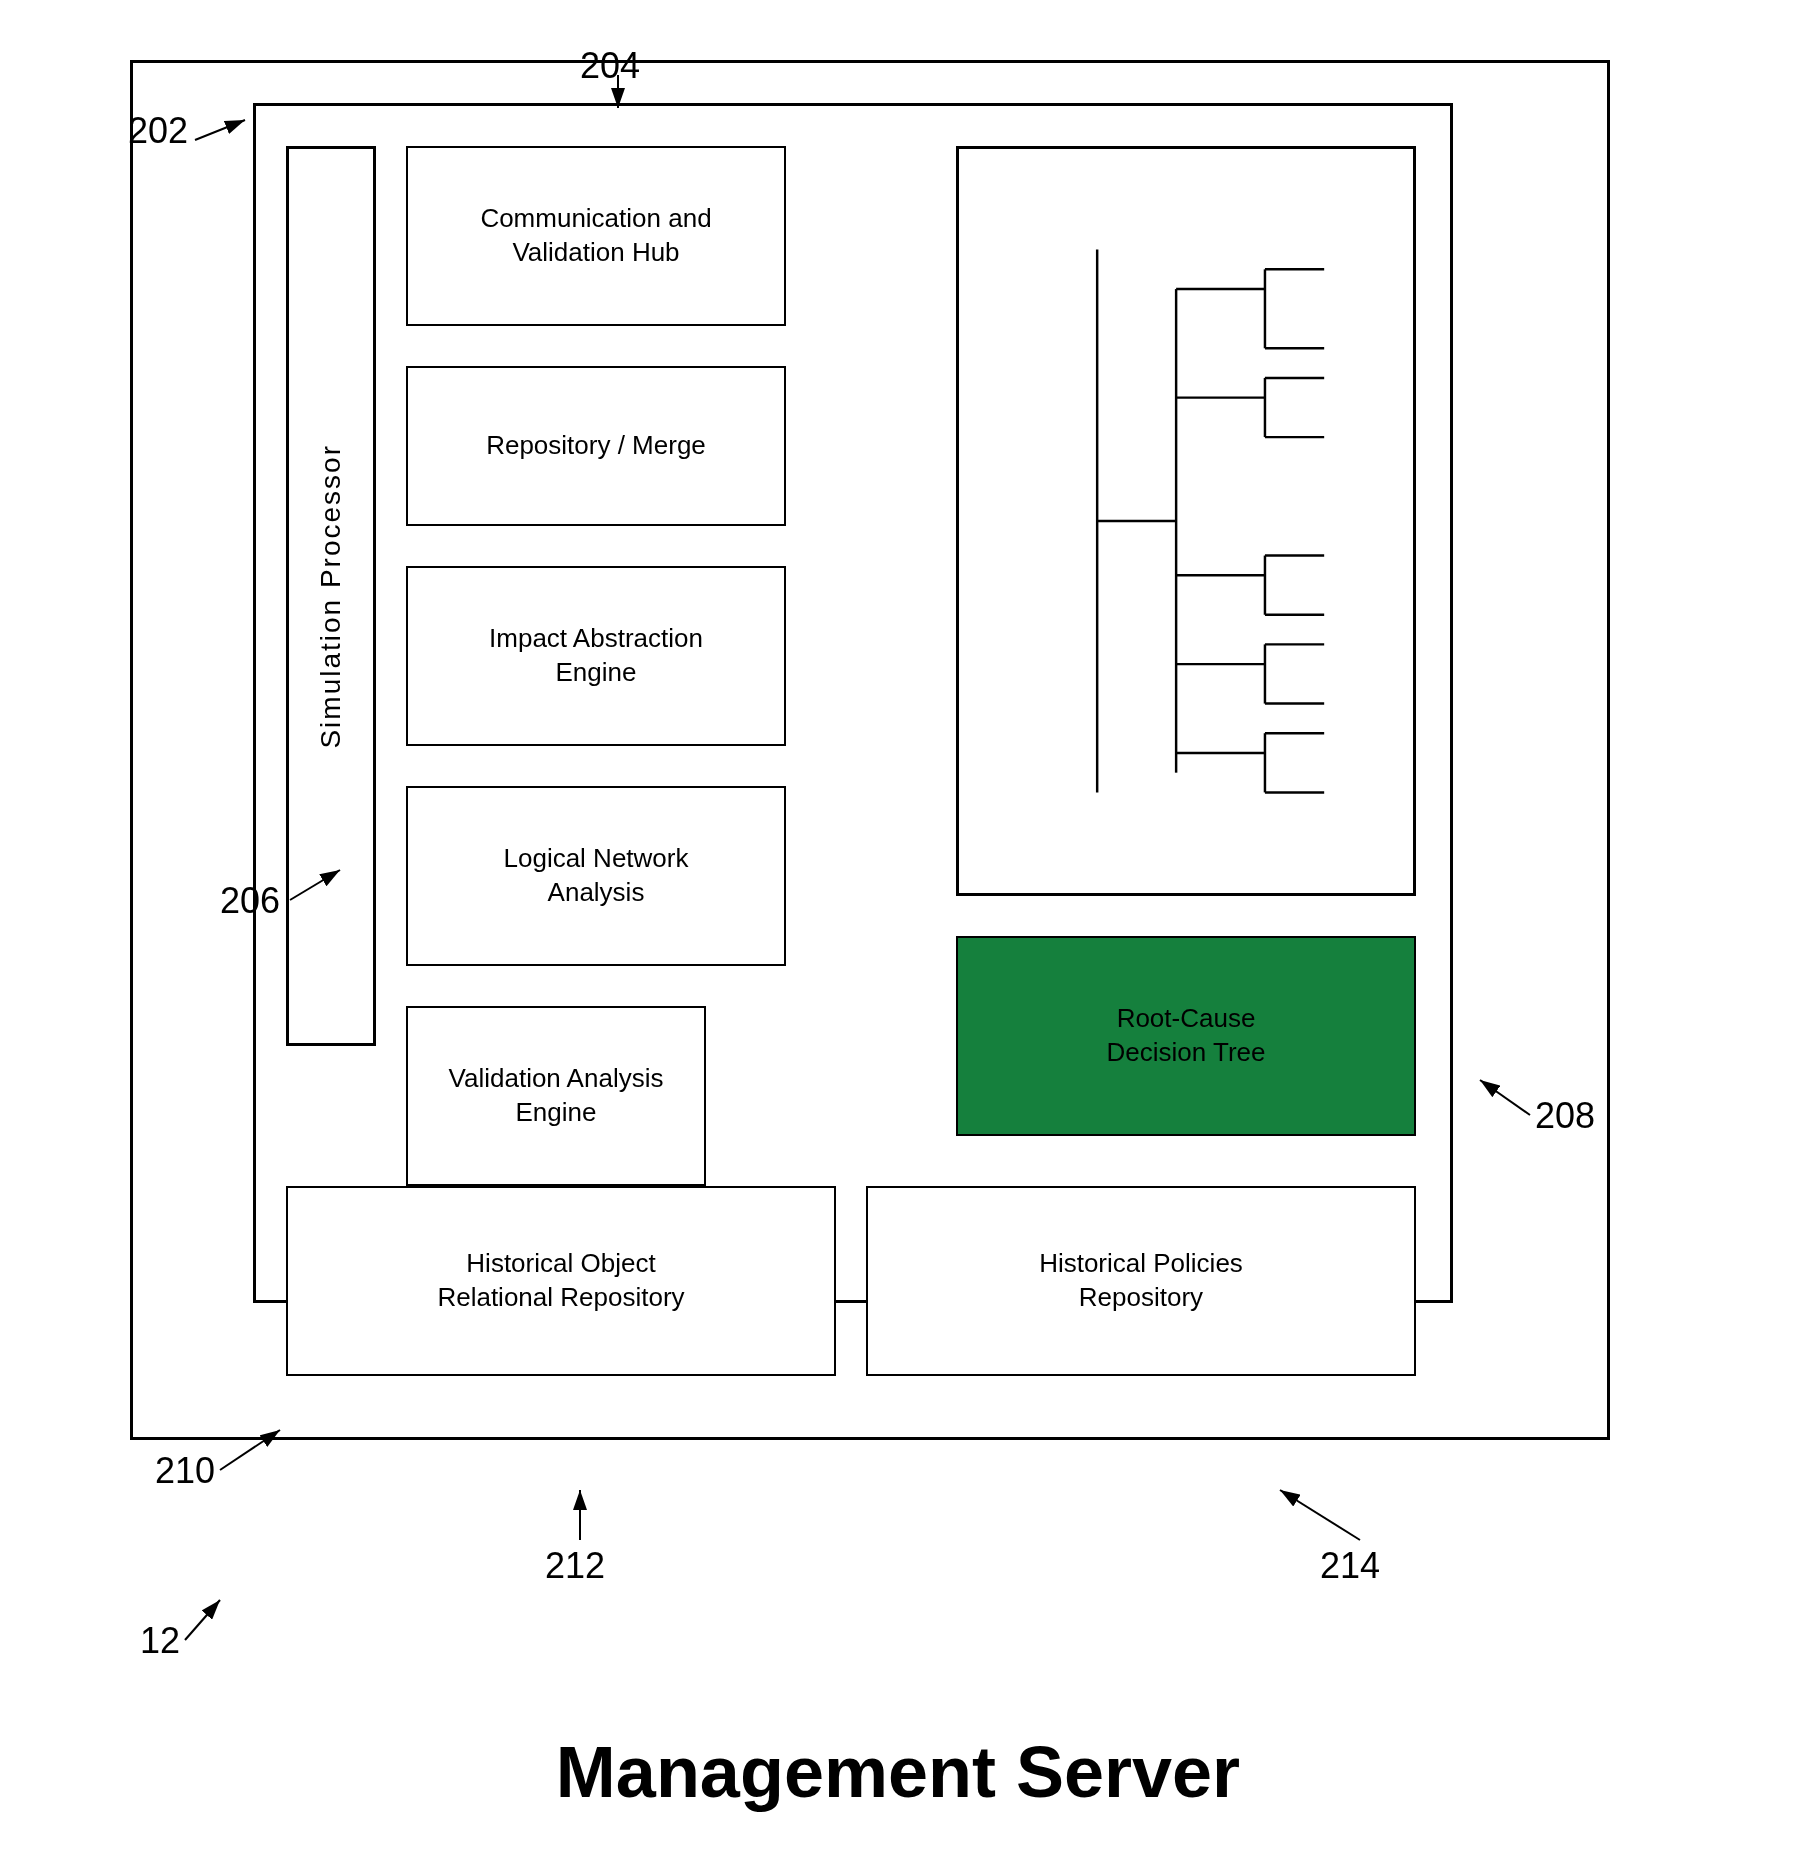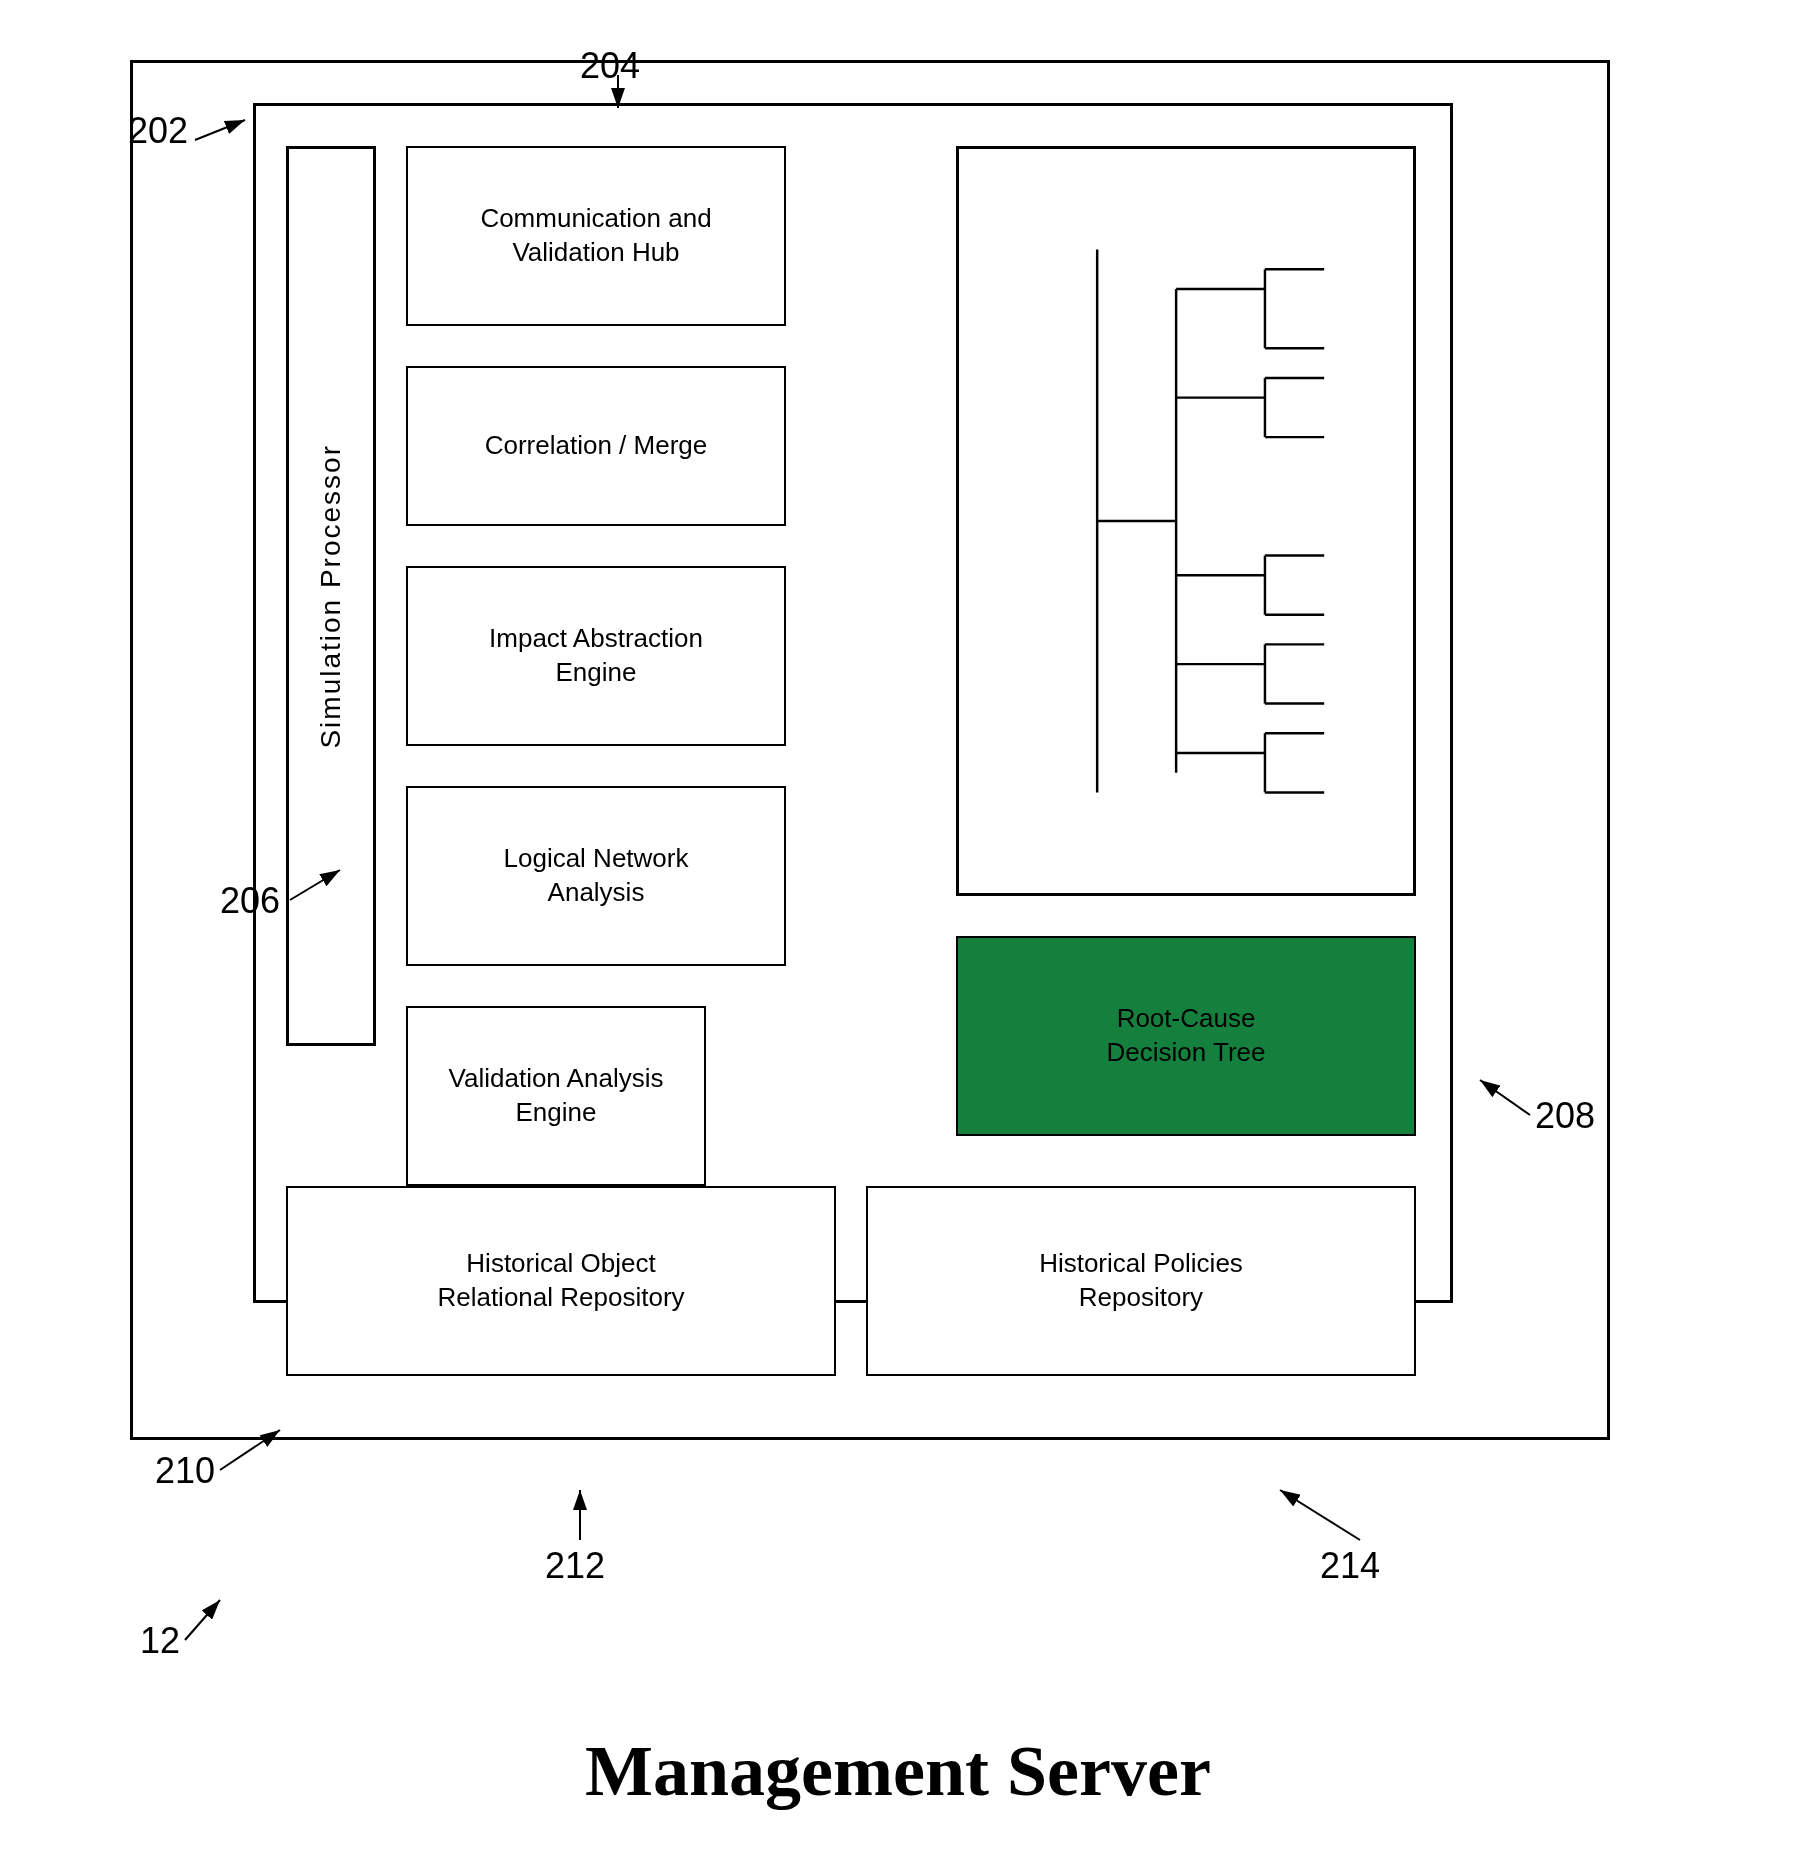--- a/index.html
+++ b/index.html
@@ -131,21 +131,21 @@
 
     
     .main-title {
       position: absolute;
       bottom: 60px;
       left: 0;
       width: 1796px;
       text-align: center;
       font-size: 72px;
       font-weight: bold;
-      font-family: Liberation Serif, serif;
+      font-family: Liberation Sans, sans-serif;
     }
 
     
     .tree-svg {
       width: 100%;
       height: 100%;
     }
 
     
     .num-label {
@@ -175,21 +175,21 @@
 
       <div class="simulation-processor">
         <span class="simulation-processor-label">Simulation Processor</span>
       </div>
 
       <div class="module-box" style="top:40px; left:150px; width:380px; height:180px;">
         <span>Communication and<br>Validation Hub</span>
       </div>
 
       <div class="module-box" style="top:260px; left:150px; width:380px; height:160px;">
-        <span>Correlation / Merge</span>
+        <span>Repository / Merge</span>
       </div>
 
       <div class="module-box" style="top:460px; left:150px; width:380px; height:180px;">
         <span>Impact Abstraction<br>Engine</span>
       </div>
 
       <div class="module-box" style="top:680px; left:150px; width:380px; height:180px;">
         <span>Logical Network<br>Analysis</span>
       </div>
 

